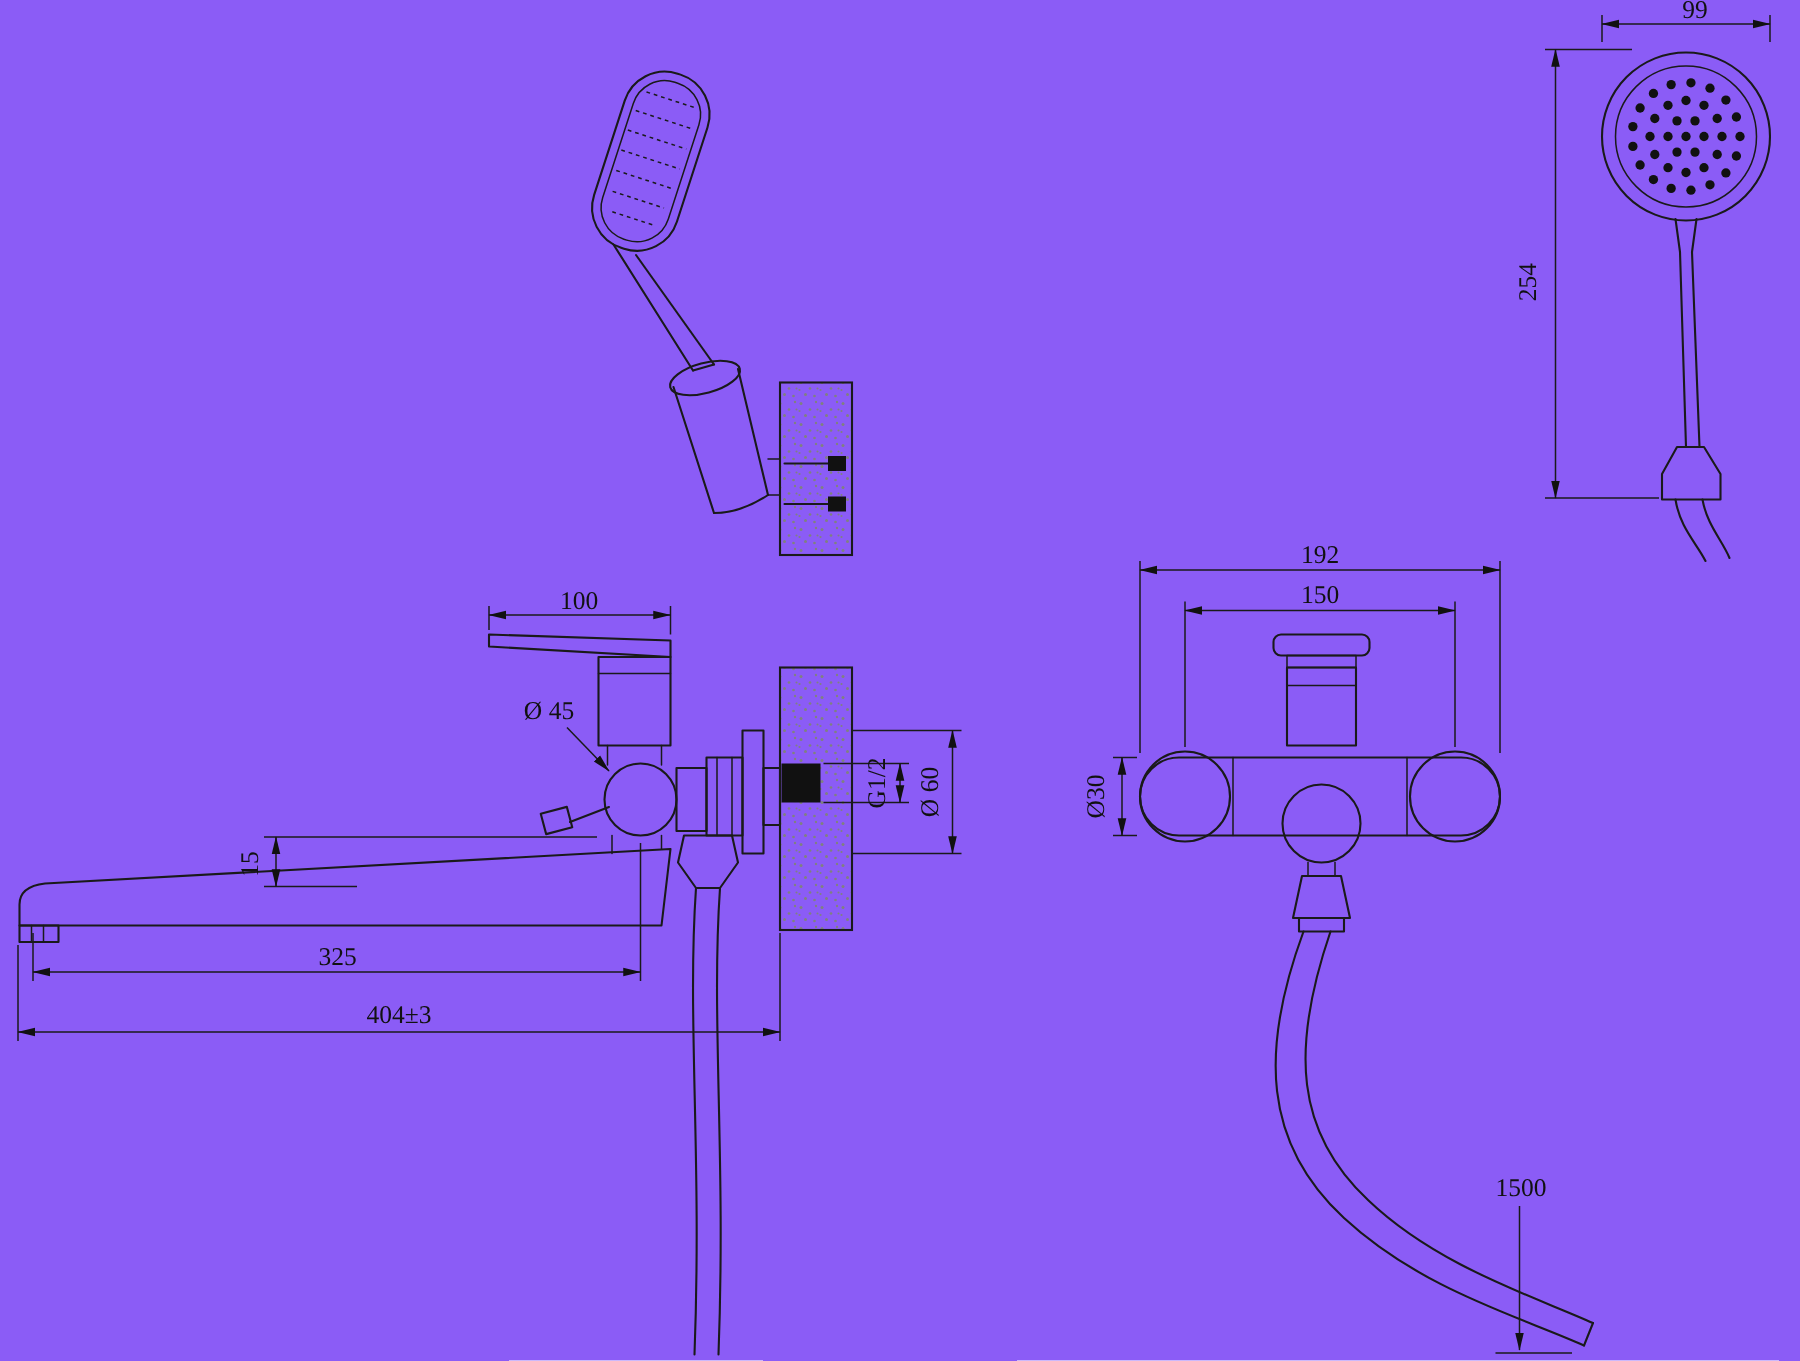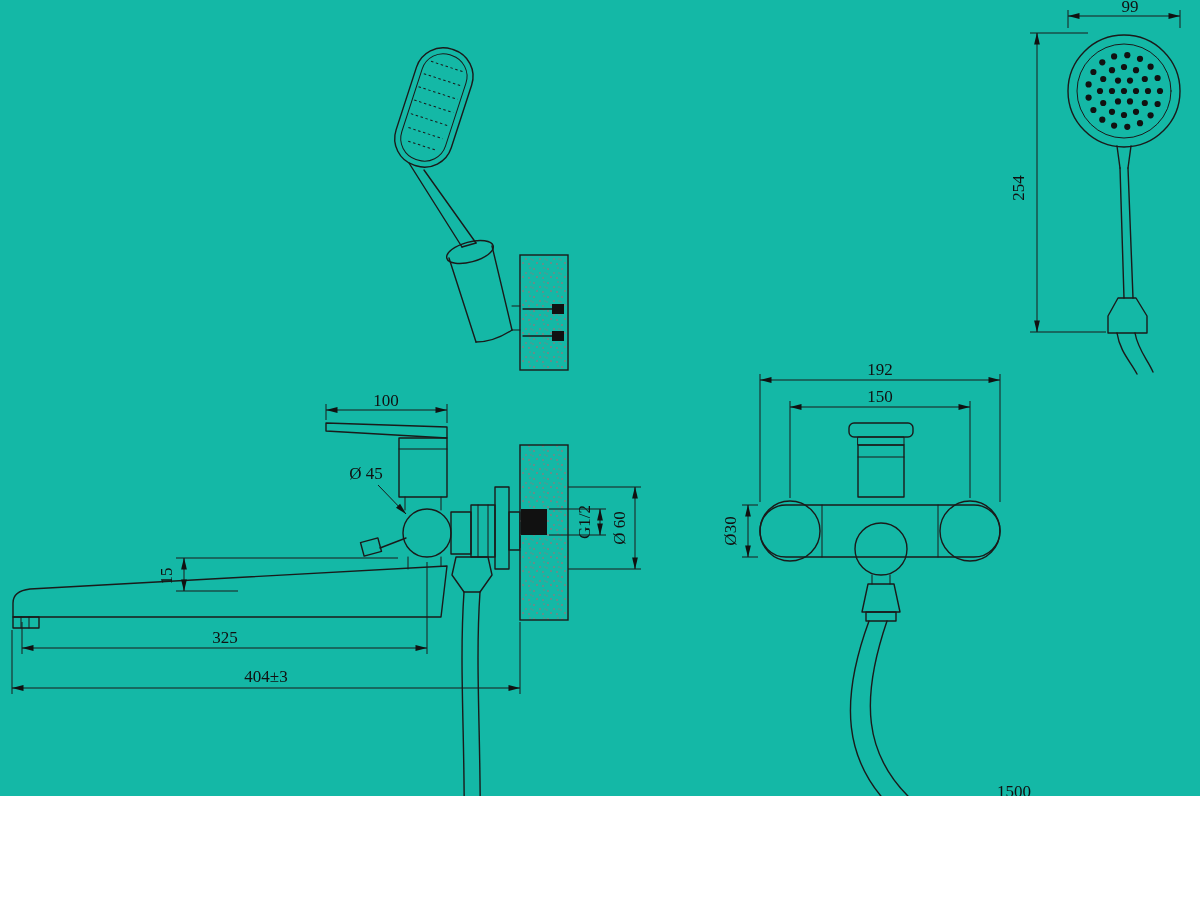--- a/index.html
+++ b/index.html
@@ -1,16 +1,16 @@
 <!DOCTYPE html>
 <html><head>
 <meta charset="utf-8">
 <style>
   html,body{margin:0;padding:0;background:#fff;}
-  .canvas{position:relative;width:1200px;height:796px;background:#14b8a6;overflow:hidden;}
+  .canvas{position:relative;width:1200px;height:907px;background:#8b5cf6;overflow:hidden;}
   svg{position:absolute;left:0;top:0;}
   text{font-family:"Liberation Serif","DejaVu Serif",serif;font-size:17px;fill:#111;}
   .o{fill:none;stroke:#1a1a1a;stroke-width:1.4;stroke-linejoin:round;stroke-linecap:round;}
   .thin{stroke-width:1;}
   .dim{fill:none;stroke:#1a1a1a;stroke-width:1;}
   .spray{stroke:#1a1a1a;stroke-width:1;stroke-dasharray:2.5 2.6;}
   .solid{fill:#111;stroke:none;}
 </style>
 </head>
 <body>

